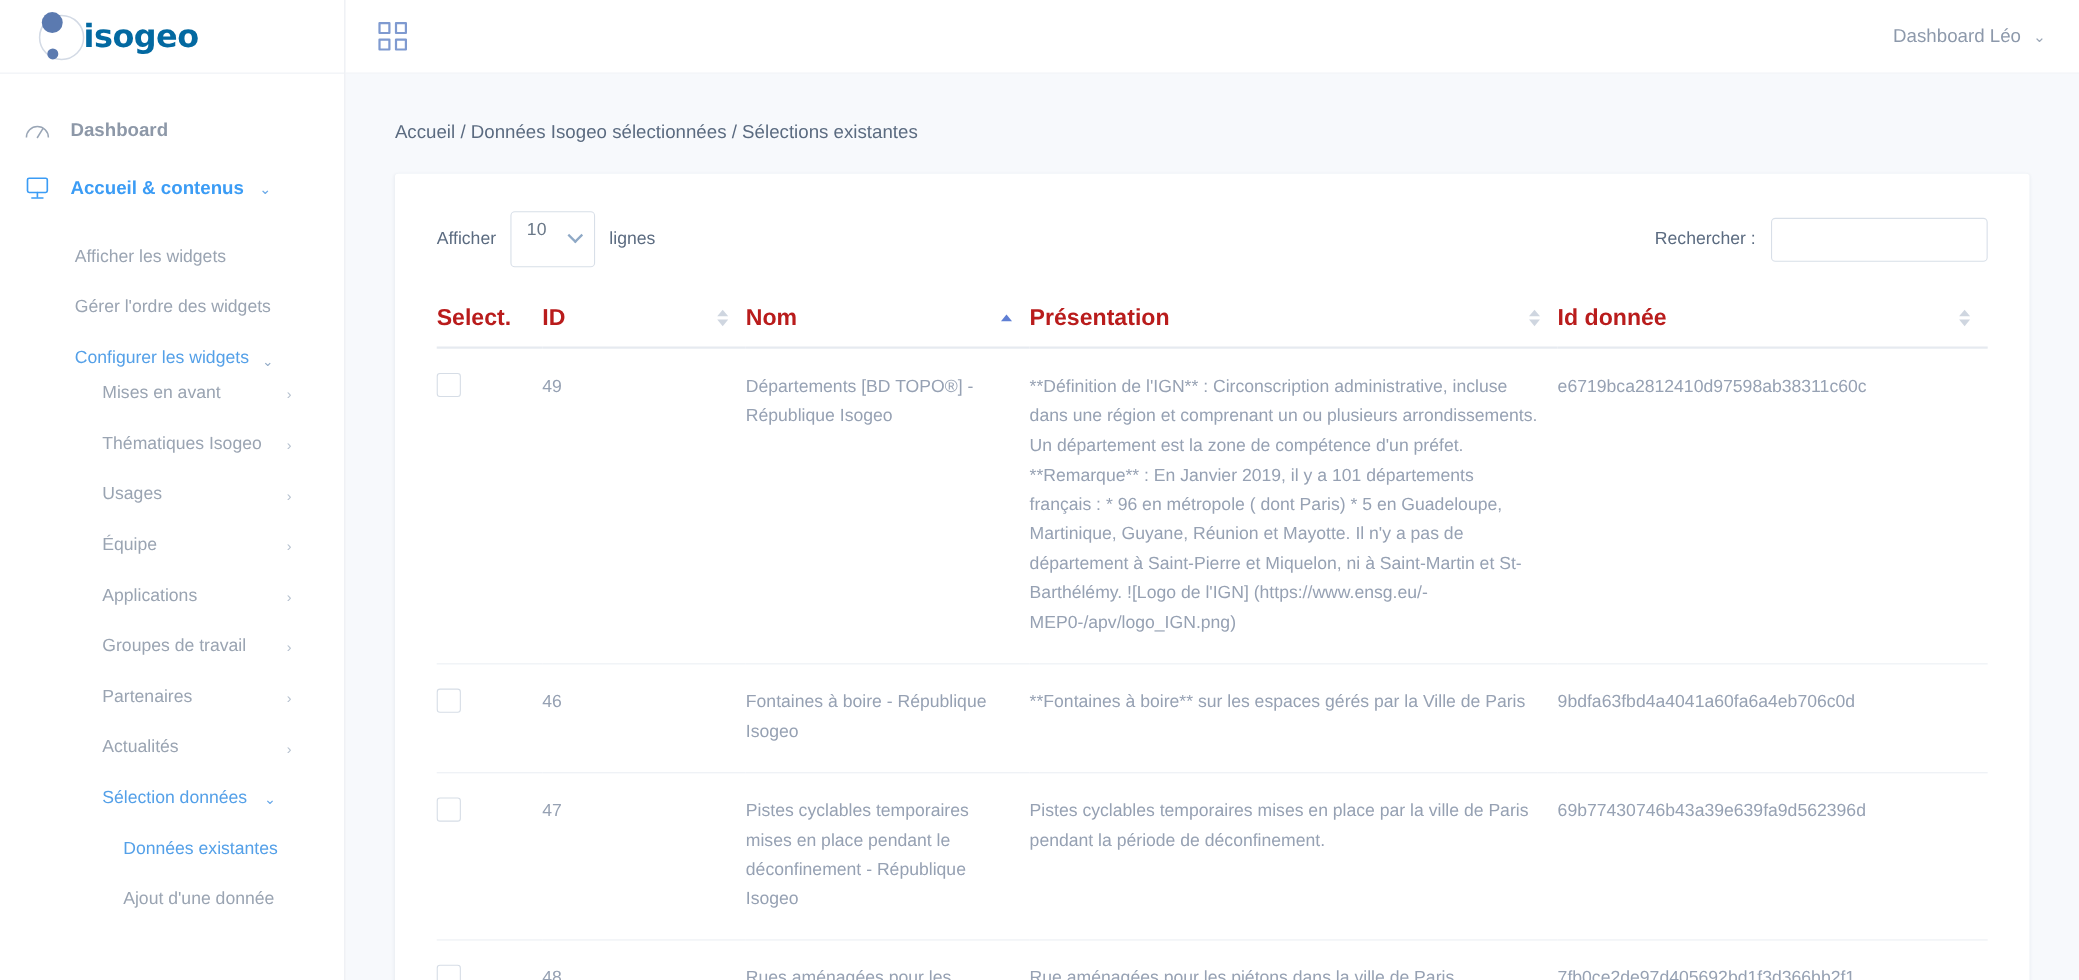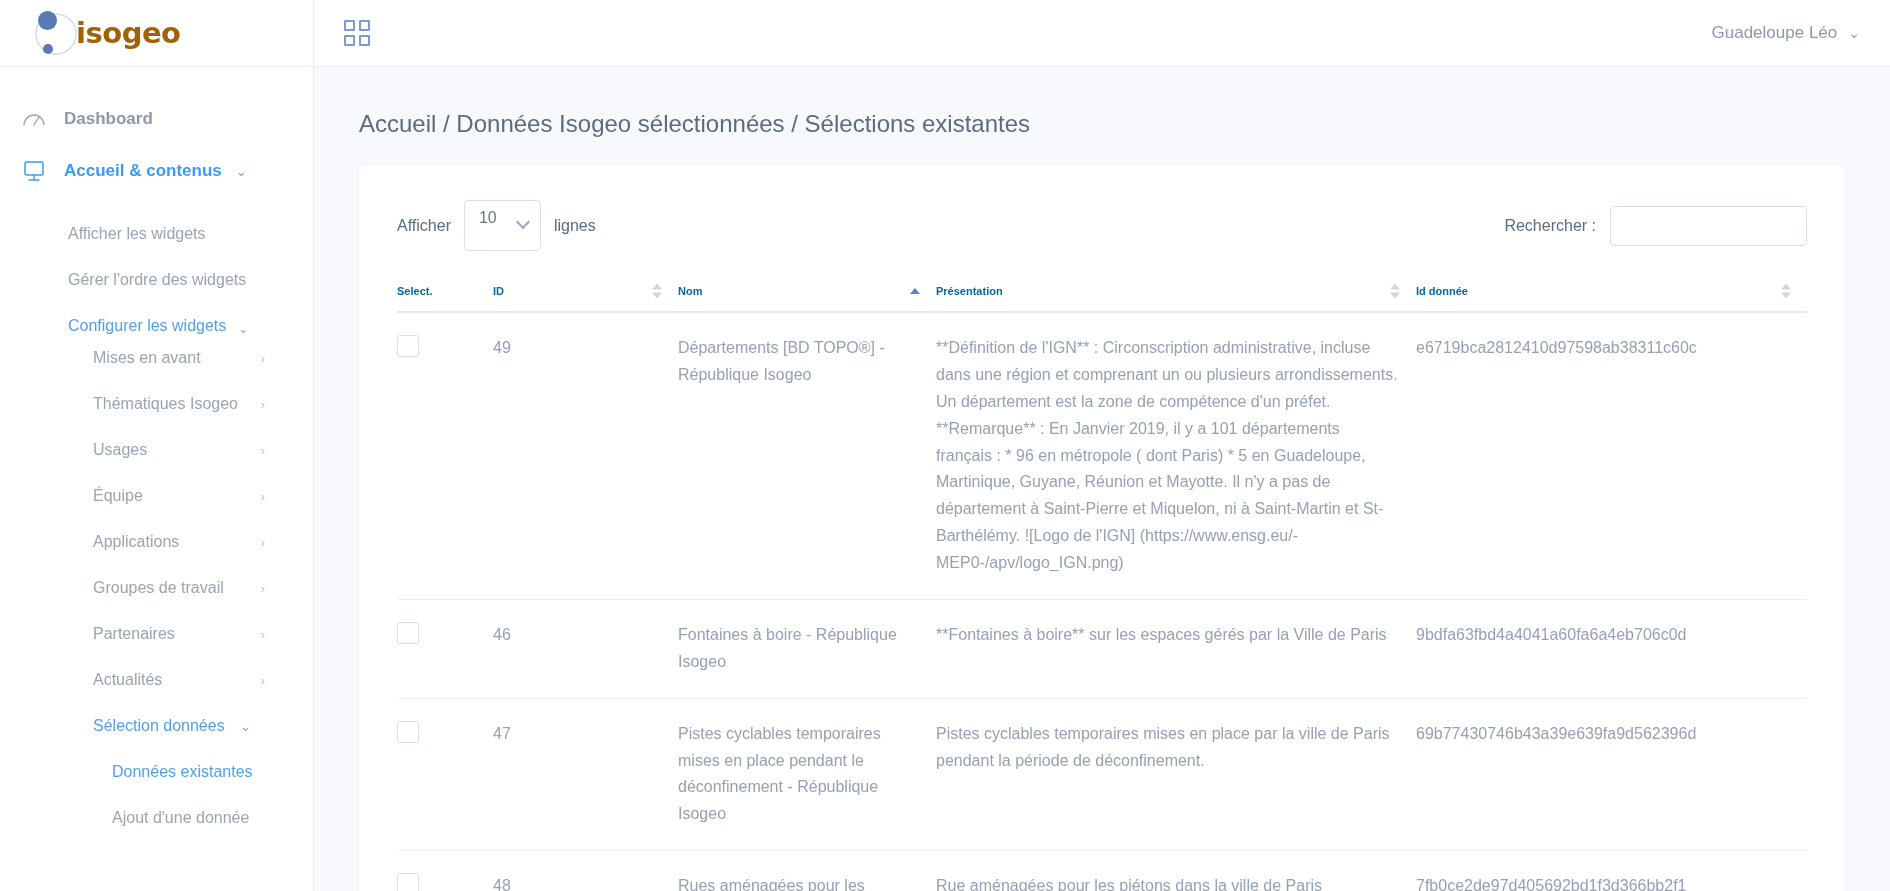--- a/index.html
+++ b/index.html
@@ -28,21 +28,21 @@
     display: flex;
     align-items: center;
     padding-left: 30px;
     border-bottom: 1px solid #eef1f5;
   }
   .logo-wrap { display: flex; align-items: center; gap: 2px; }
   .logo-mark { width: 52px; height: 52px; position: relative; }
   .logo-text {
     font-size: 29px;
     font-weight: 700;
-    color: #a16207;
+    color: #0369a1;
     letter-spacing: -0.5px;
     margin-left: -8px;
     font-family: "DejaVu Sans", sans-serif;
   }
 
   .nav { padding-top: 26px; }
   .nav-item {
     display: flex;
     align-items: center;
     height: 52px;
@@ -142,21 +142,21 @@
   }
   .user-menu .chev-d { margin-left: 0; color: #9aa6b6; font-size: 14px; }
 
   .content {
     flex: 1;
     background: #f7f9fc;
     padding: 30px 45px 0 45px;
     overflow: hidden;
   }
   .breadcrumb {
-    font-size: 24px;
+    font-size: 17px;
     color: #5b6b80;
     margin: 13px 0 28px 0;
     font-weight: 400;
   }
 
   .card {
     background: #ffffff;
     border-radius: 3px;
     box-shadow: 0 1px 3px rgba(30,50,80,0.07);
     padding: 26px 38px 0 38px;
@@ -204,22 +204,22 @@
     font-size: 15px;
     font-family: "Liberation Sans", sans-serif;
     color: #5b6b80;
     outline: none;
     background: #fff;
   }
 
   table.dt { width: 100%; border-collapse: collapse; table-layout: fixed; }
   table.dt thead th {
     text-align: left;
-    font-size: 11px;
-    color: #0369a1;
+    font-size: 21px;
+    color: #b91c1c;
     font-weight: 700;
     padding: 14px 16px 14px 0;
     border-bottom: 2px solid #e6eaf0;
     position: relative;
     cursor: pointer;
     vertical-align: middle;
   }
   th .sort {
     position: absolute;
     right: 16px;
@@ -370,21 +370,21 @@
   <div class="main">
 
     <header class="topbar">
       <div class="grid-icon">
         <span></span>
         <span></span>
         <span></span>
         <span></span>
       </div>
       <div class="user-menu">
-        <span>Guadeloupe Léo</span>
+        <span>Dashboard Léo</span>
         <span class="chev-d">⌄</span>
       </div>
     </header>
 
     <div class="content">
 
       <div class="breadcrumb">Accueil / Données Isogeo sélectionnées / Sélections existantes</div>
 
       <div class="card">
 

